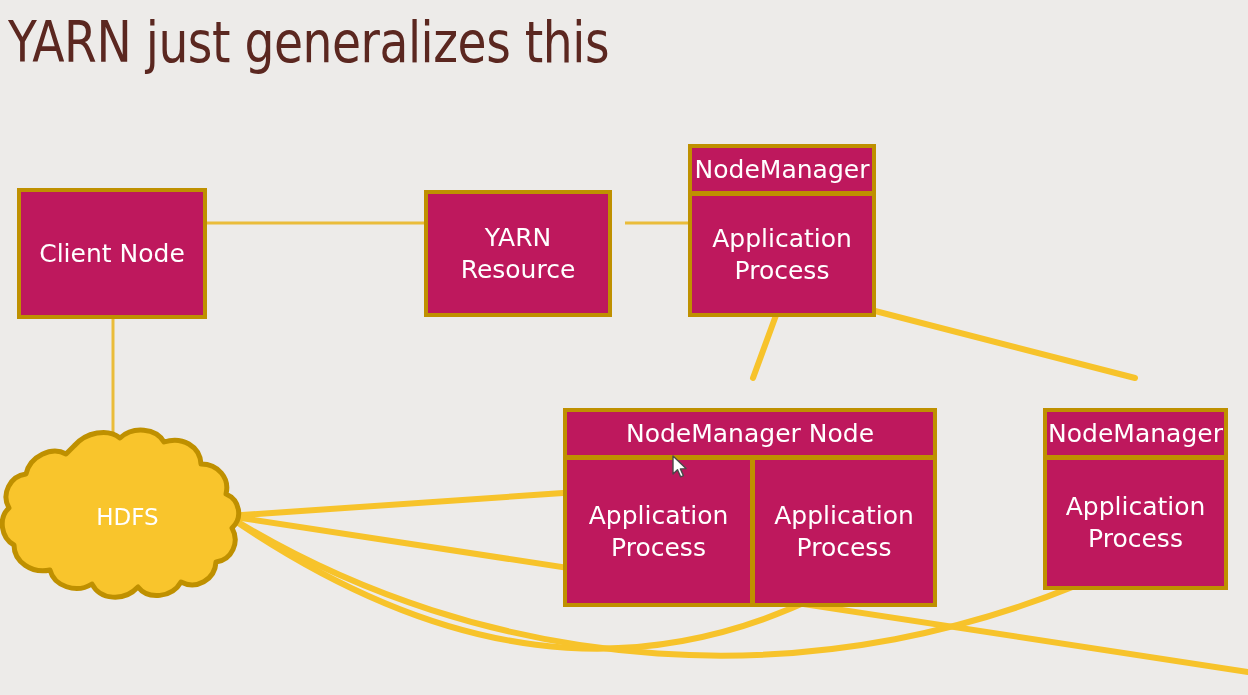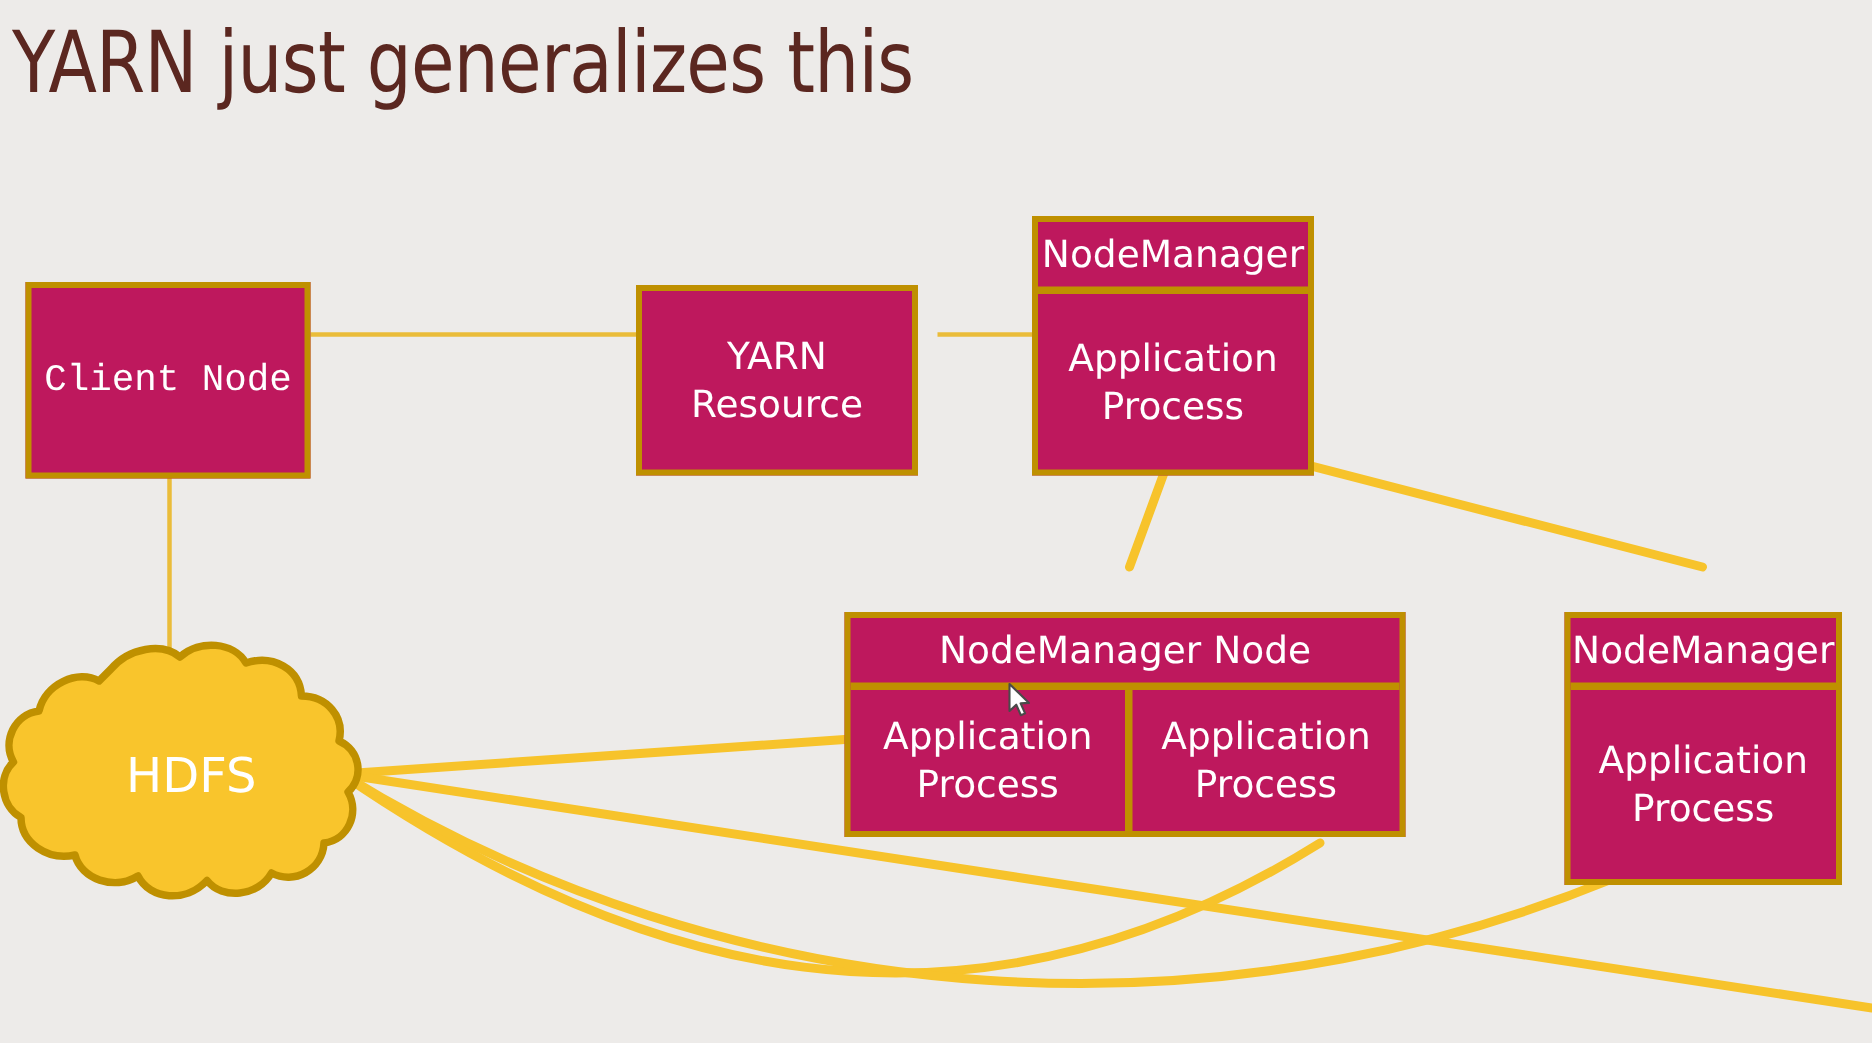--- a/index.html
+++ b/index.html
@@ -92,45 +92,45 @@
     text-align: center;
     font-size: 25px;
     line-height: 32px;
     box-sizing: border-box;
   }
   .split .cell + .cell {
     border-left: 5px solid #bf9000;
   }
 
   
-  #client-node      { left: 17px;   top: 158px; width: 190px; height: 131px; font-family: Liberation Mono, monospace; }
+  #client-node      { left: 17px;   top: 158px; width: 190px; height: 131px; }
   #yarn-rm          { left: 424px;  top: 160px; width: 188px; height: 127px; }
   #nm-am            { left: 688px;  top: 114px; width: 188px; height: 173px; }
-  #nm-node          { left: 563px;  top: 378px; width: 374px; height: 150px; }
+  #nm-node          { left: 563px;  top: 378px; width: 374px; height: 199px; }
   #nm-right         { left: 1043px; top: 378px; width: 185px; height: 182px; }
 
   
   #hdfs-cloud {
     position: absolute;
     left: 0px;
     top: 424px;
     width: 245px;
     height: 186px;
   }
   #hdfs-label {
     position: absolute;
     left: 0px;
     top: 424px;
     width: 245px;
     height: 186px;
     display: flex;
     align-items: center;
     justify-content: center;
     color: #ffffff;
-    font-size: 32px;
+    font-size: 23px;
     font-family: "DejaVu Sans", sans-serif;
     pointer-events: none;
     padding-left: 10px;
     box-sizing: border-box;
   }
 
   
   #mouse-cursor {
     position: absolute;
     left: 671px;

